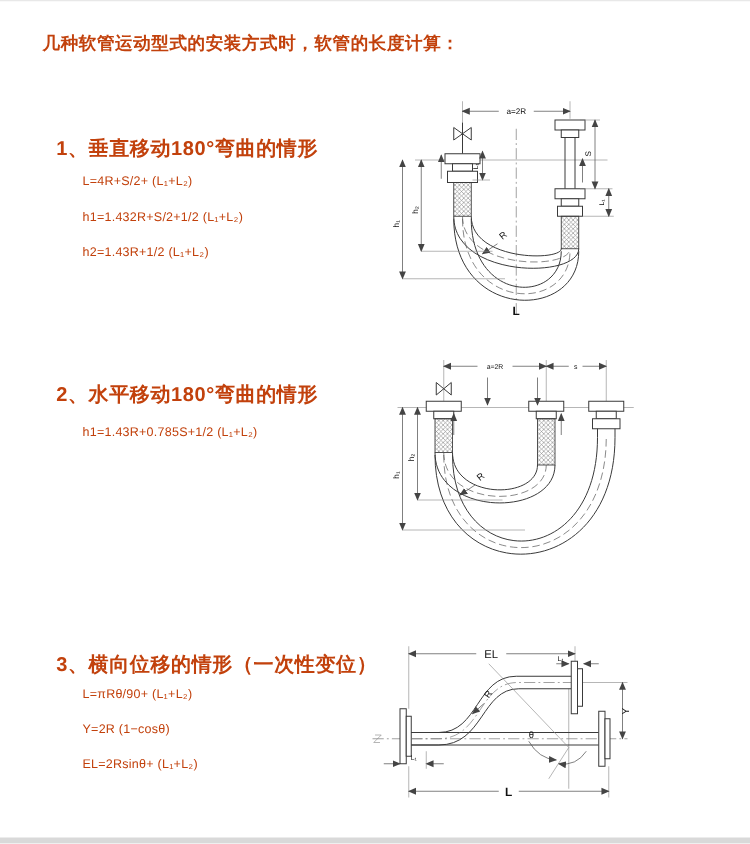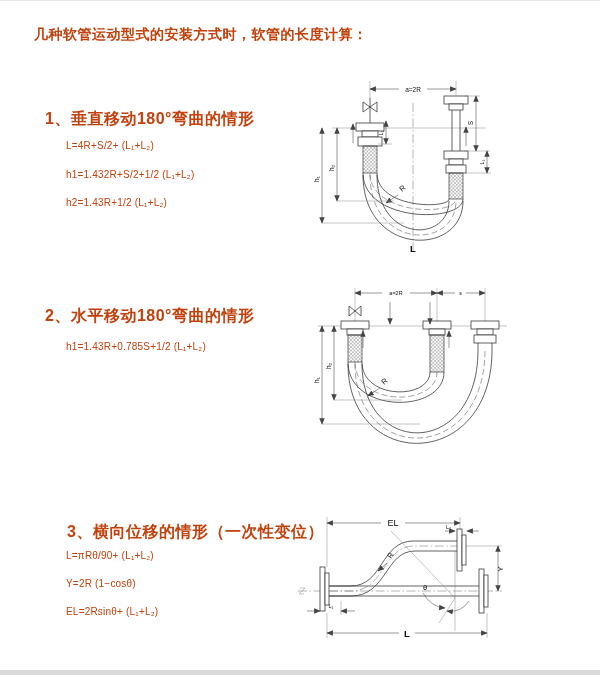--- a/index.html
+++ b/index.html
@@ -174,21 +174,21 @@
     <g>
       <path class="dim" d="M20,42 L20,140"></path>
       <path class="thin" d="M20,140 L118,140"></path>
       <text class="lblS" transform="rotate(-90 17 96)" x="17" y="96" text-anchor="middle">h₁</text>
       <path class="dim" d="M32,42 L32,116"></path>
       <path class="thin" d="M32,116 L100,116"></path>
       <text class="lblS" transform="rotate(-90 29 82)" x="29" y="82" text-anchor="middle">h₂</text>
     </g>
   </svg>
 
-  <div class="sec-head" style="left:45px;top:521px;margin-left:22px;">3、横向位移的情形（一次性变位）</div>
+  <div class="sec-head" style="left:45px;top:521px;">3、横向位移的情形（一次性变位）</div>
   <div class="formula" style="left:66px;top:549px;">L=πRθ/90+ (L₁+L₂)</div>
   <div class="formula" style="left:66px;top:577px;">Y=2R (1−cosθ)</div>
   <div class="formula" style="left:66px;top:605px;">EL=2Rsinθ+ (L₁+L₂)</div>
 
   <svg class="diagram" style="left:295px;top:500px;" width="300" height="148" viewBox="0 0 300 148">
     <g>
       <path class="cl" d="M3,90 L207,90"></path>
       <path d="M5,87 L10,87 L4,93 L9,93" class="thin"></path>
       <path class="thin" d="M32,16 L32,66 M165,16 L165,28 M171,45 L207,45"></path>
       <path class="thin" d="M160,50 L160,130"></path>

